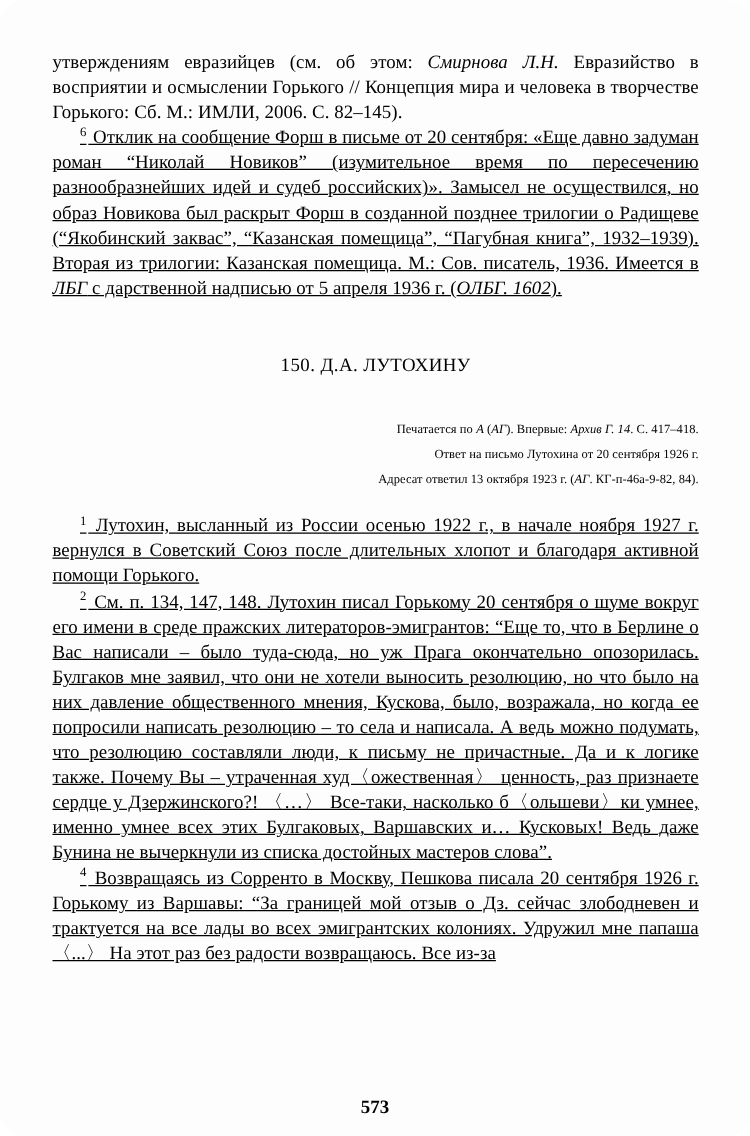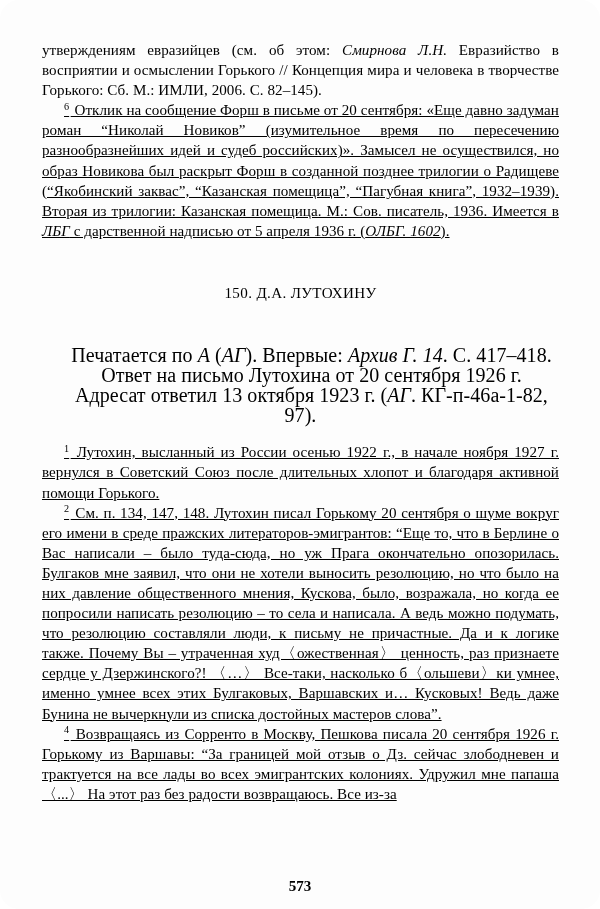--- a/index.html
+++ b/index.html
@@ -51,32 +51,32 @@
     font-size: 10.2px;
     vertical-align: 0.52em;
     line-height: 0;
     padding-right: 1.5px;
   }
   i, .ital {
     font-style: italic;
   }
   .letter-head {
     margin-top: 44px;
-    margin-bottom: 43px;
+    margin-bottom: 32px;
     text-align: center;
     font-size: 15.1px;
     letter-spacing: 0.35px;
   }
   .headnote {
     margin-bottom: 0;
   }
   .headnote p {
-    text-align: center;
+    text-align: right;
     text-indent: 22px;
-    font-size: 20px;
+    font-size: 10px;
     line-height: 20.1px;
   }
   .gap-before-notes {
     height: 17px;
   }
   .folio {
     position: absolute;
     left: 0;
     right: 0;
     top: 838px;
@@ -96,21 +96,21 @@
 
     <p class="fnote"><sup class="fmark">6</sup><span> Отклик на сообщение Форш в письме от 20 сентября: «Еще давно задуман роман “Николай Новиков” (изумительное время по пересечению разнообразнейших идей и судеб российских)». Замысел не осуществился, но образ Новикова был раскрыт Форш в созданной позднее трилогии о Радищеве (“Якобинский заквас”, “Казанская помещица”, “Пагубная книга”, 1932–1939). Вторая из трилогии: Казанская помещица. М.: Сов. писатель, 1936. Имеется в </span><i>ЛБГ</i><span> с дарственной надписью от 5 апреля 1936 г. (</span><i>ОЛБГ. 1602</i><span>).</span></p>
 
 
 
     <div class="letter-head">150. Д.А. ЛУТОХИНУ</div>
 
     <div class="headnote">
       <p><span>Печатается по </span><i>А</i><span> (</span><i>АГ</i><span>). Впервые: </span><i>Архив Г. 14</i><span>. С. 417–418.</span></p>
       <p>Ответ на письмо Лутохина от 20 сентября 1926 г.</p>
-      <p><span>Адресат ответил 13 октября 1923 г. (</span><i>АГ</i><span>. КГ-п-46а-1-82, 97).</span></p>
+      <p><span>Адресат ответил 13 октября 1923 г. (</span><i>АГ</i><span>. КГ-п-46а-9-82, 84).</span></p>
     </div>
 
     <div class="gap-before-notes"></div>
 
     <p class="fnote"><sup class="fmark">1</sup><span> Лутохин, высланный из России осенью 1922 г., в начале ноября 1927 г. вернулся в Советский Союз после длительных хлопот и благодаря активной помощи Горького.</span></p>
 
     <p class="fnote"><sup class="fmark">2</sup><span> См. п. 134, 147, 148. Лутохин писал Горькому 20 сентября о шуме вокруг его имени в среде пражских литераторов-эмигрантов: “Еще то, что в Берлине о Вас написали – было туда-сюда, но уж Прага окончательно опозорилась. Булгаков мне заявил, что они не хотели выносить резолюцию, но что было на них давление общественного мнения, Кускова, было, возражала, но когда ее попросили написать резолюцию – то села и написала. А ведь можно подумать, что резолюцию составляли люди, к письму не причастные. Да и к логике также. Почему Вы – утраченная худ〈ожественная〉 ценность, раз признаете сердце у Дзержинского?! 〈…〉 Все-таки, насколько б〈ольшеви〉ки умнее, именно умнее всех этих Булгаковых, Варшавских и… Кусковых! Ведь даже Бунина не вычеркнули из списка достойных мастеров слова”.</span></p>
 
 
     <p class="fnote"><sup class="fmark">4</sup><span> Возвращаясь из Сорренто в Москву, Пешкова писала 20 сентября 1926 г. Горькому из Варшавы: “За границей мой отзыв о Дз. сейчас злободневен и трактуется на все лады во всех эмигрантских колониях. Удружил мне папаша 〈...〉 На этот раз без радости возвращаюсь. Все из-за</span></p>

